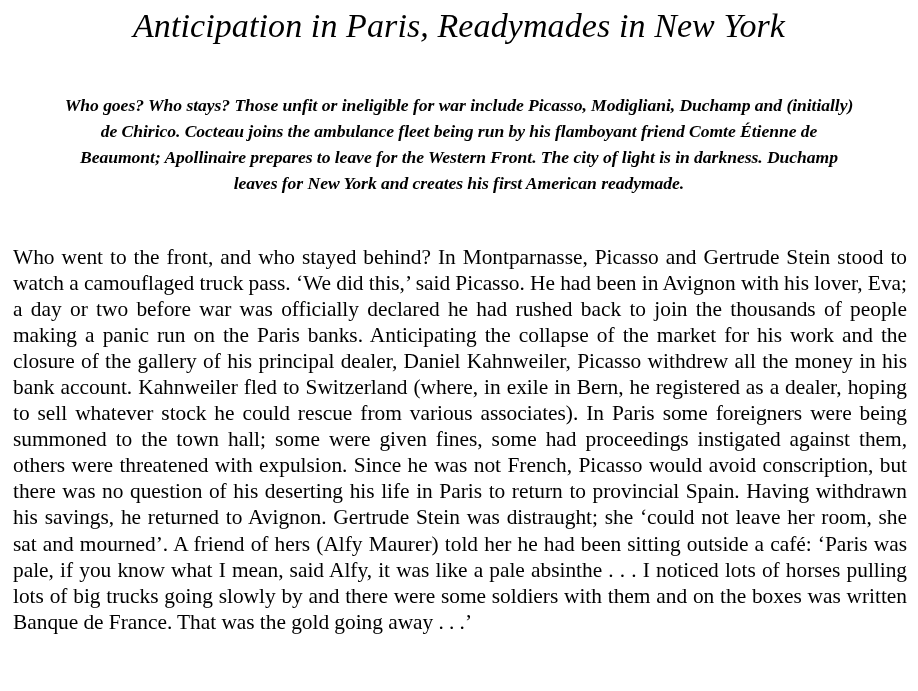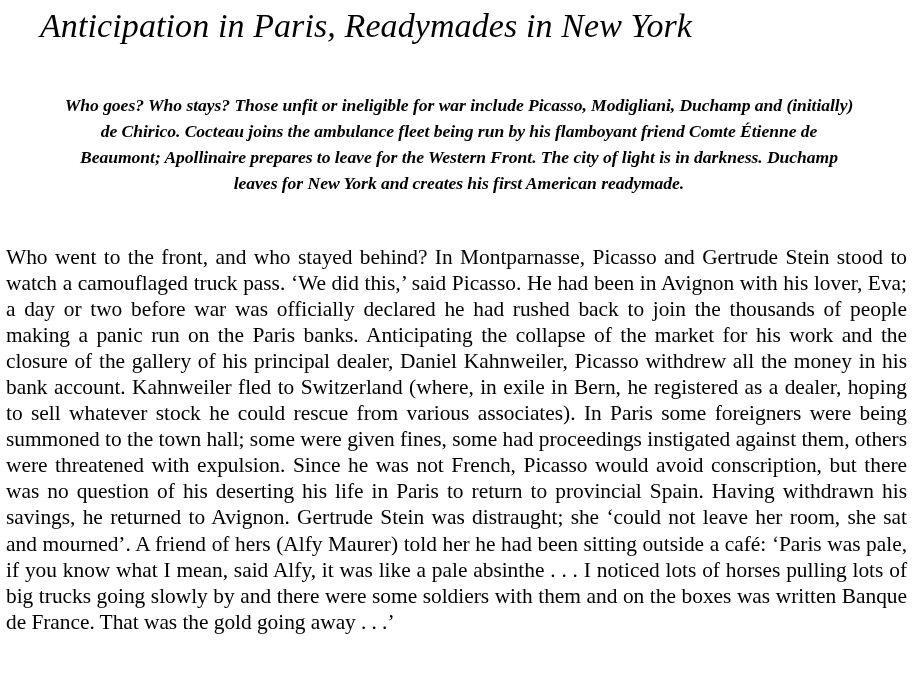--- a/index.html
+++ b/index.html
@@ -22,20 +22,21 @@
     position: relative;
   }
 
   
   .chapter-title {
     font-family: "Liberation Serif", "DejaVu Serif", serif;
     font-style: italic;
     font-weight: normal;
     font-size: 34px;
     line-height: 40px;
+    text-align: center;
     margin: 0;
     padding: 6px 40px 0 40px;
     letter-spacing: 0.1px;
     white-space: nowrap;
   }
 
   
   .epigraph {
     margin: 4px auto;
     padding: 0;
@@ -46,21 +47,21 @@
     font-weight: bold;
     font-size: 17.6px;
     line-height: 26px;
     padding-top: 42px;
     letter-spacing: -0.05px;
   }
 
   
   .body-block {
     padding-top: 44px;
-    padding-left: 6px;
+    padding-left: 13px;
     padding-right: 11px;
   }
 
   .body-paragraph {
     margin: 0;
     font-family: "Liberation Serif", "DejaVu Serif", serif;
     font-size: 21.4px;
     line-height: 26.05px;
     text-align: justify;
     text-justify: inter-word;

